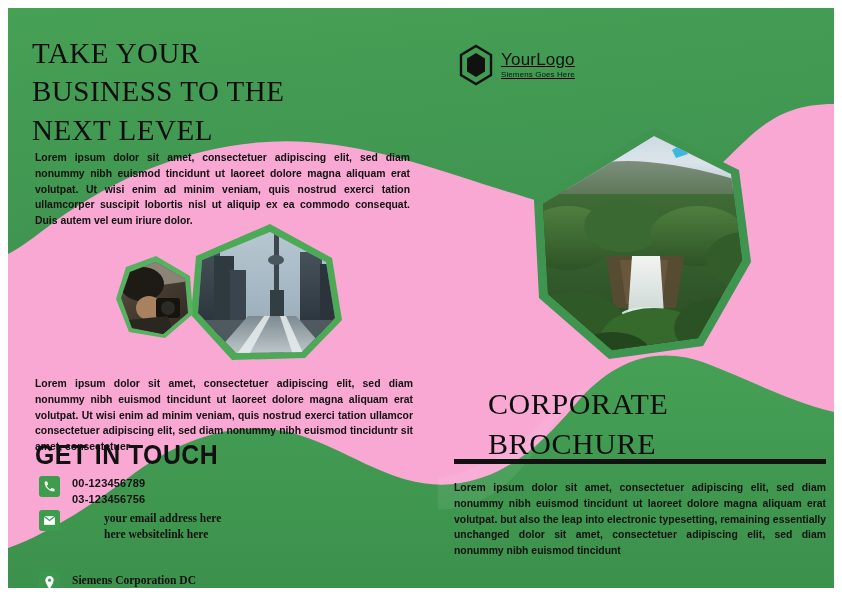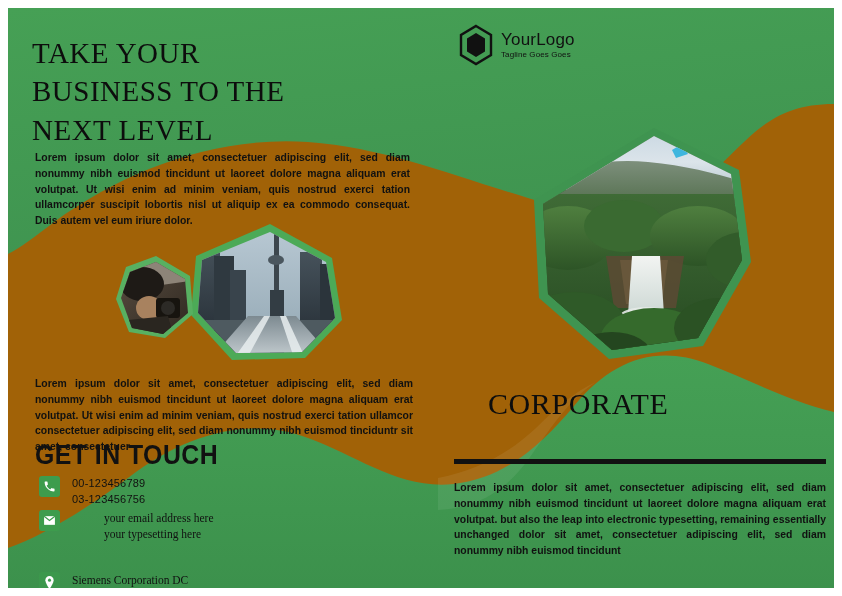--- a/index.html
+++ b/index.html
@@ -16,21 +16,21 @@
     font-family: "Liberation Sans", sans-serif;
   }
   
   #canvas {
     position: absolute;
     left: 8px;
     top: 8px;
     width: 826px;
     height: 580px;
     overflow: hidden;
-    background: #a16207;
+    background: #f9a8d4;
   }
   .bg-svg {
     position: absolute;
     left: 0;
     top: 0;
     width: 826px;
     height: 580px;
   }
 
   
@@ -78,20 +78,21 @@
     font-weight: bold;
     letter-spacing: 0.5px;
     color: #111;
     transform: scaleX(0.92);
     transform-origin: left center;
   }
   .contact-row {
     position: absolute;
     display: flex;
     align-items: flex-start;
+    font-weight: bold;
   }
   .contact-badge {
     width: 21px;
     height: 21px;
     border-radius: 3px;
     background: #3d9c4d;
     display: flex;
     align-items: center;
     justify-content: center;
     flex: 0 0 auto;
@@ -142,23 +143,24 @@
     line-height: 1.52;
     color: #111;
     text-align: justify;
     font-weight: 600;
   }
 
   
   .logo-wrap {
     position: absolute;
     left: 450px;
-    top: 16px;
+    top: 36px;
     display: flex;
     align-items: center;
+    text-decoration: underline;
   }
   .logo-text {
     margin-left: 7px;
     line-height: 1;
   }
   .logo-name {
     font-family: "Liberation Sans", sans-serif;
     font-size: 17px;
     color: #111;
     letter-spacing: 0.2px;
@@ -345,21 +347,21 @@
 
     <div class="contact-row" style="left:31px; top:502px;gap:32px;">
       <span class="contact-badge">
         <svg width="13" height="11" viewBox="0 0 24 20" fill="#ffffff">
           <path d="M2 2h20v16H2z" fill="#ffffff"></path>
           <path d="M2 2l10 8 10-8" fill="none" stroke="#3d9c4d" stroke-width="2.2"></path>
         </svg>
       </span>
       <span class="contact-text">
         <span>your email address here</span><br>
-        <span>your typesetting here</span>
+        <span>here websitelink here</span>
       </span>
     </div>
 
     <div class="contact-row" style="left:31px; top:564px;">
       <span class="contact-badge ghost">
         <svg width="11" height="13" viewBox="0 0 16 22" fill="#ffffff">
           <path d="M8 0C4 0 1 3 1 7c0 5.2 7 15 7 15s7-9.8 7-15c0-4-3-7-7-7z"></path>
           <circle cx="8" cy="7" r="2.6" fill="#3d9c4d"></circle>
         </svg>
       </span>
@@ -369,25 +371,26 @@
       </span>
     </div>
 
     <div class="logo-wrap">
       <svg width="36" height="42" viewBox="0 0 36 42">
         <path d="M18 2 L33 11 L33 31 L18 40 L3 31 L3 11 Z" fill="none" stroke="#111111" stroke-width="2.4"></path>
         <path d="M18 9 L27 14.5 L27 27.5 L18 33 L9 27.5 L9 14.5 Z" fill="#111111"></path>
       </svg>
       <span class="logo-text">
         <div class="logo-name">YourLogo</div>
-        <div class="logo-tagline">Tagline Goes Goes</div>
+        <div class="logo-tagline">Siemens Goes Here</div>
       </span>
     </div>
 
     <div class="brochure-title">
       <div>CORPORATE</div>
+      <div>BROCHURE</div>
     </div>
     <div class="title-rule"></div>
 
     <div class="para-right">Lorem ipsum dolor sit amet, consectetuer adipiscing elit, sed diam nonummy nibh euismod tincidunt ut laoreet dolore magna aliquam erat volutpat. but also the leap into electronic typesetting, remaining essentially unchanged dolor sit amet, consectetuer adipiscing elit, sed diam nonummy nibh euismod tincidunt</div>
 
   </div>
 </div>
 
 </body></html>

